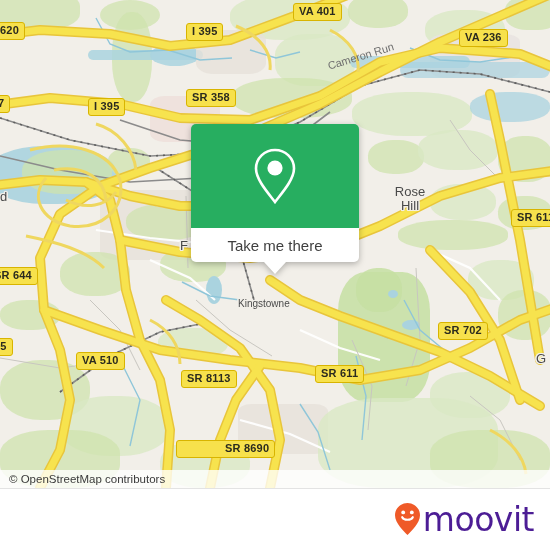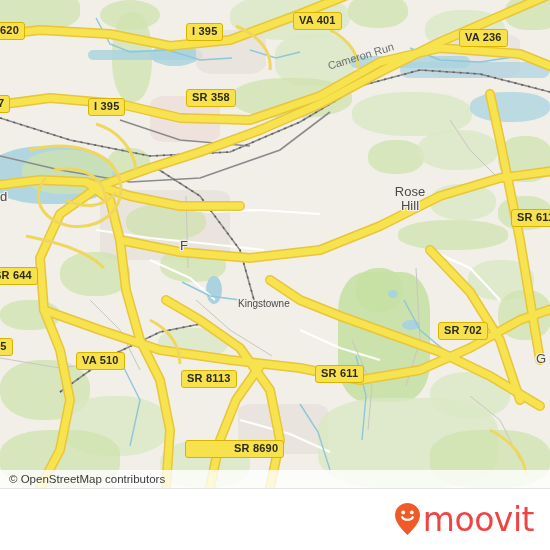--- a/index.html
+++ b/index.html
@@ -145,21 +145,21 @@
     line-height: 21px;
     font-family: "Liberation Sans", sans-serif;
   }
   #brand {
     position: absolute;
     right: 16px; top: 13px;
     display: flex;
     align-items: center;
   }
   #brand-text {
-    color: #ef4444;
+    color: #4c1d95;
     font-size: 33px;
     line-height: 33px;
     letter-spacing: -0.5px;
     font-family: "DejaVu Sans", sans-serif;
     font-weight: normal;
     margin-left: 2px;
   }
 </style>
 </head>
 <body>
@@ -326,32 +326,44 @@
 
       <div class="water-label" style="left:328px; top:60px; transform:rotate(-17deg); transform-origin:left center;">Cameron Run</div>
     </div>
 
     <div class="layer">
       <div class="shield" style="left:-6px;  top:22px;">620</div>
       <div class="shield" style="left:-8px;  top:95px;">7</div>
       <div class="shield" style="left:186px; top:23px;">I 395</div>
       <div class="shield" style="left:88px;  top:98px;">I 395</div>
       <div class="shield" style="left:186px; top:89px;">SR 358</div>
-      <div class="shield" style="left:293px; top:3px;margin-top:9px;">VA 401</div>
+      <div class="shield" style="left:293px; top:3px;">VA 401</div>
       <div class="shield" style="left:459px; top:29px;">VA 236</div>
       <div class="shield" style="left:-12px; top:267px;">SR 644</div>
       <div class="shield" style="left:-12px; top:338px;">95</div>
       <div class="shield" style="left:511px; top:209px;">SR 611</div>
       <div class="shield" style="left:438px; top:322px;">SR 702</div>
       <div class="shield" style="left:76px;  top:352px;">VA 510</div>
       <div class="shield" style="left:181px; top:370px;">SR 8113</div>
       <div class="shield" style="left:315px; top:365px;">SR 611</div>
-      <div class="shield" style="left:185px; top:440px;padding-left:48px;">SR 8690</div>
-    </div>
-
+      <div class="shield" style="left:176px; top:440px;padding-left:48px;">SR 8690</div>
+    </div>
+
+    <div id="popup">
+      <div id="popup-head">
+        <svg width="50" height="60" viewBox="0 0 50 60">
+          <path d="M25 4 C14.5 4 6 12.3 6 22.6 C6 34 19 48 25 56 C31 48 44 34 44 22.6 C44 12.3 35.5 4 25 4 Z" fill="none" stroke="#ffffff" stroke-width="2.6"></path>
+          <circle cx="25" cy="22" r="7.6" fill="#ffffff"></circle>
+        </svg>
+      </div>
+      <div id="popup-body">
+        <span id="popup-label">Take me there</span>
+      </div>
+      <div id="popup-tail"></div>
+    </div>
 
     <div id="attrib">© OpenStreetMap contributors</div>
   </div>
 
   <div id="footer">
     <div id="brand">
       <svg width="27" height="34" viewBox="0 0 27 34">
         <path d="M13.5 1 C6.6 1 1 6.5 1 13.2 C1 21.5 10 29 13.5 33 C17 29 26 21.5 26 13.2 C26 6.5 20.4 1 13.5 1 Z" fill="#ef5a28"></path>
         <circle cx="9.2" cy="10.4" r="1.9" fill="#ffffff"></circle>
         <circle cx="17.8" cy="10.4" r="1.9" fill="#ffffff"></circle>

